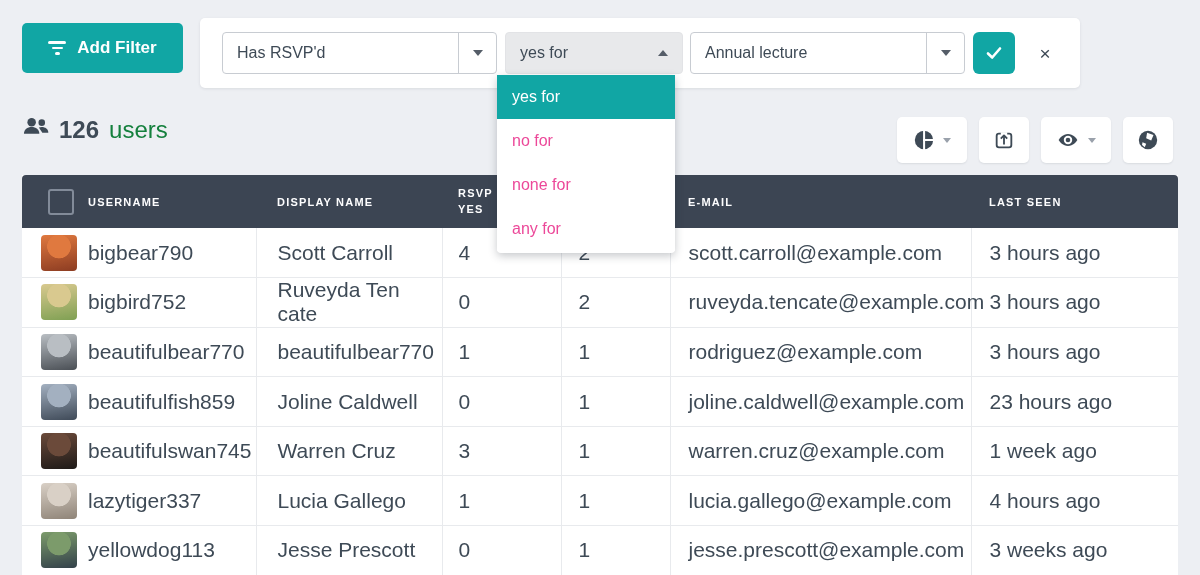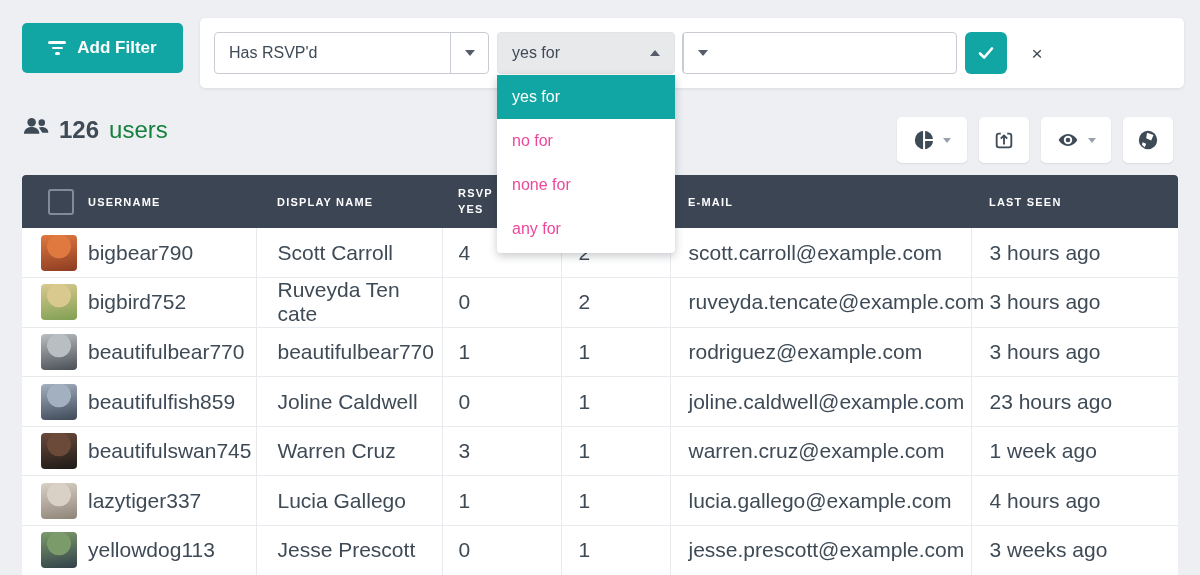--- a/index.html
+++ b/index.html
@@ -22,24 +22,24 @@
     cursor: pointer; font-family: inherit;
   }
   .filter-icon { display: flex; flex-direction: column; align-items: center; gap: 3px; }
   .filter-icon i { display: block; height: 2.5px; background: #fff; border-radius: 2px; }
   .filter-icon i:nth-child(1) { width: 18px; }
   .filter-icon i:nth-child(2) { width: 11px; }
   .filter-icon i:nth-child(3) { width: 5px; }
 
   .filter-card {
     position: absolute; left: 200px; top: 18px;
-    width: 984px; height: 70px;
+    width: 880px; height: 70px;
     background: #fff; border-radius: 5px;
     box-shadow: 0 1px 3px rgba(40,50,60,0.10);
-    display: flex; align-items: center; padding-left: 14px;
+    display: flex; align-items: center; padding-left: 22px;
   }
   .select {
     height: 42px; border-radius: 4px; display: flex; align-items: center;
     font-size: 16px; color: #3E4A56; cursor: pointer; position: relative;
     background: #fff; border: 1px solid #C8CCD2;
   }
   .select .sel-text { padding-left: 14px; flex: 1; white-space: nowrap; overflow: hidden; }
   .select .caret-zone {
     width: 38px; height: 100%; display: flex; align-items: center; justify-content: center;
     border-left: 1px solid #C8CCD2;
@@ -145,20 +145,21 @@
         <span class="caret-down"></span>
       </span>
   </div>
   <div class="select sel-operator">
     <span class="sel-text">yes for</span>
     <span class="caret-zone">
         <span class="caret-up"></span>
       </span>
   </div>
   <div class="select sel-value">
+    <span class="sel-text">Annual lecture</span>
     <span class="caret-zone">
         <span class="caret-down"></span>
       </span>
   </div>
   <button class="apply-btn">
     <svg width="20" height="20" viewBox="0 0 20 20">
       <polyline points="4,10.5 8.2,14.5 16,5.5" fill="none" stroke="#fff" stroke-width="2.6" stroke-linecap="round" stroke-linejoin="round"></polyline>
     </svg>
   </button>
   <span class="remove-x">×</span>

